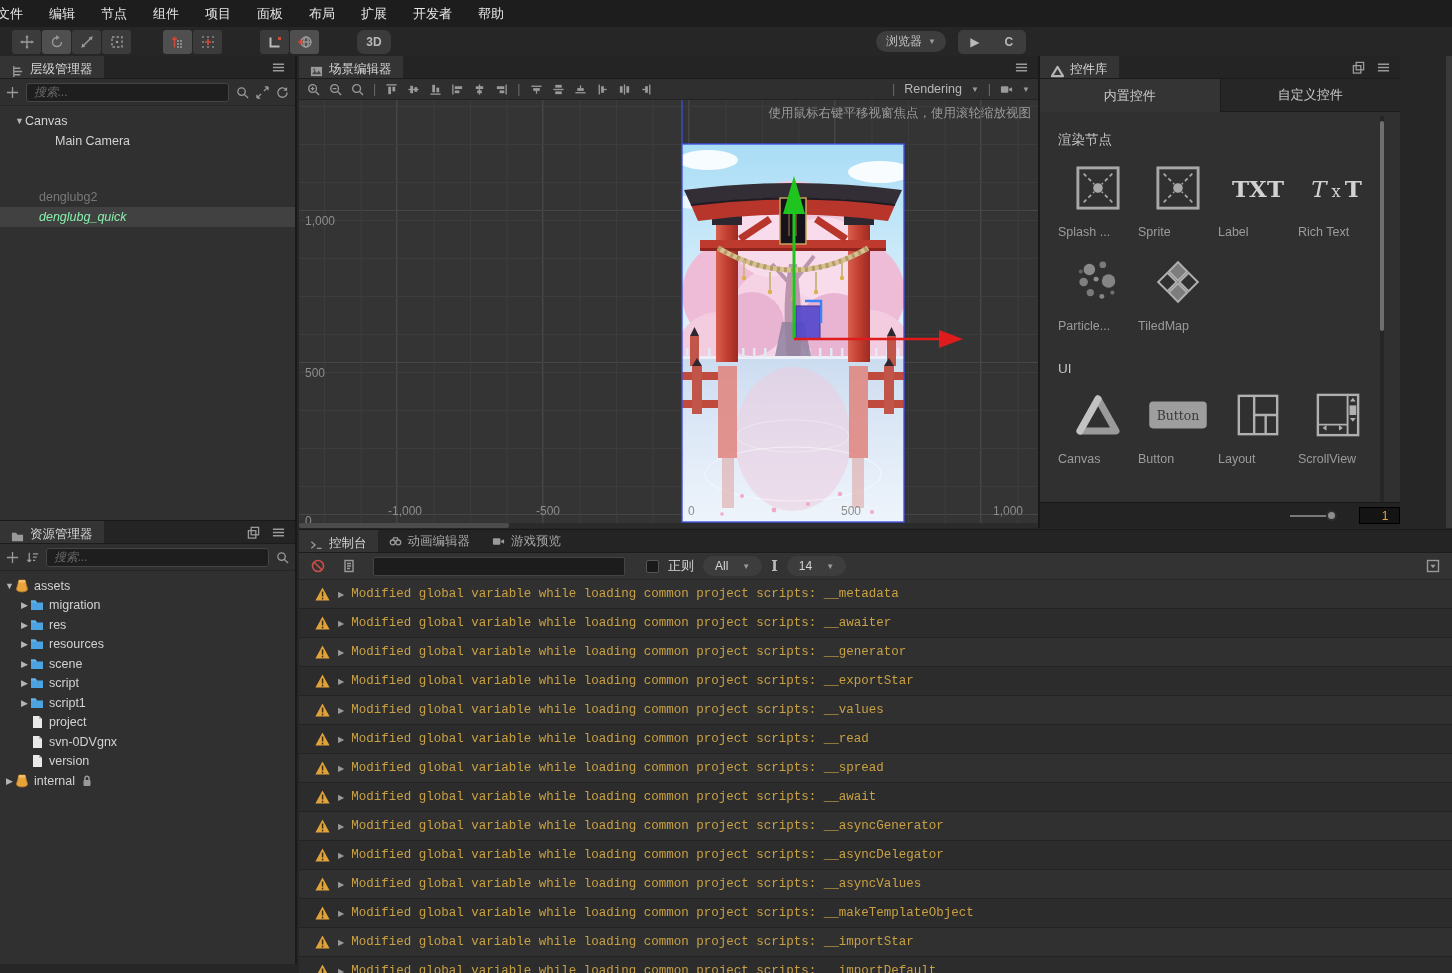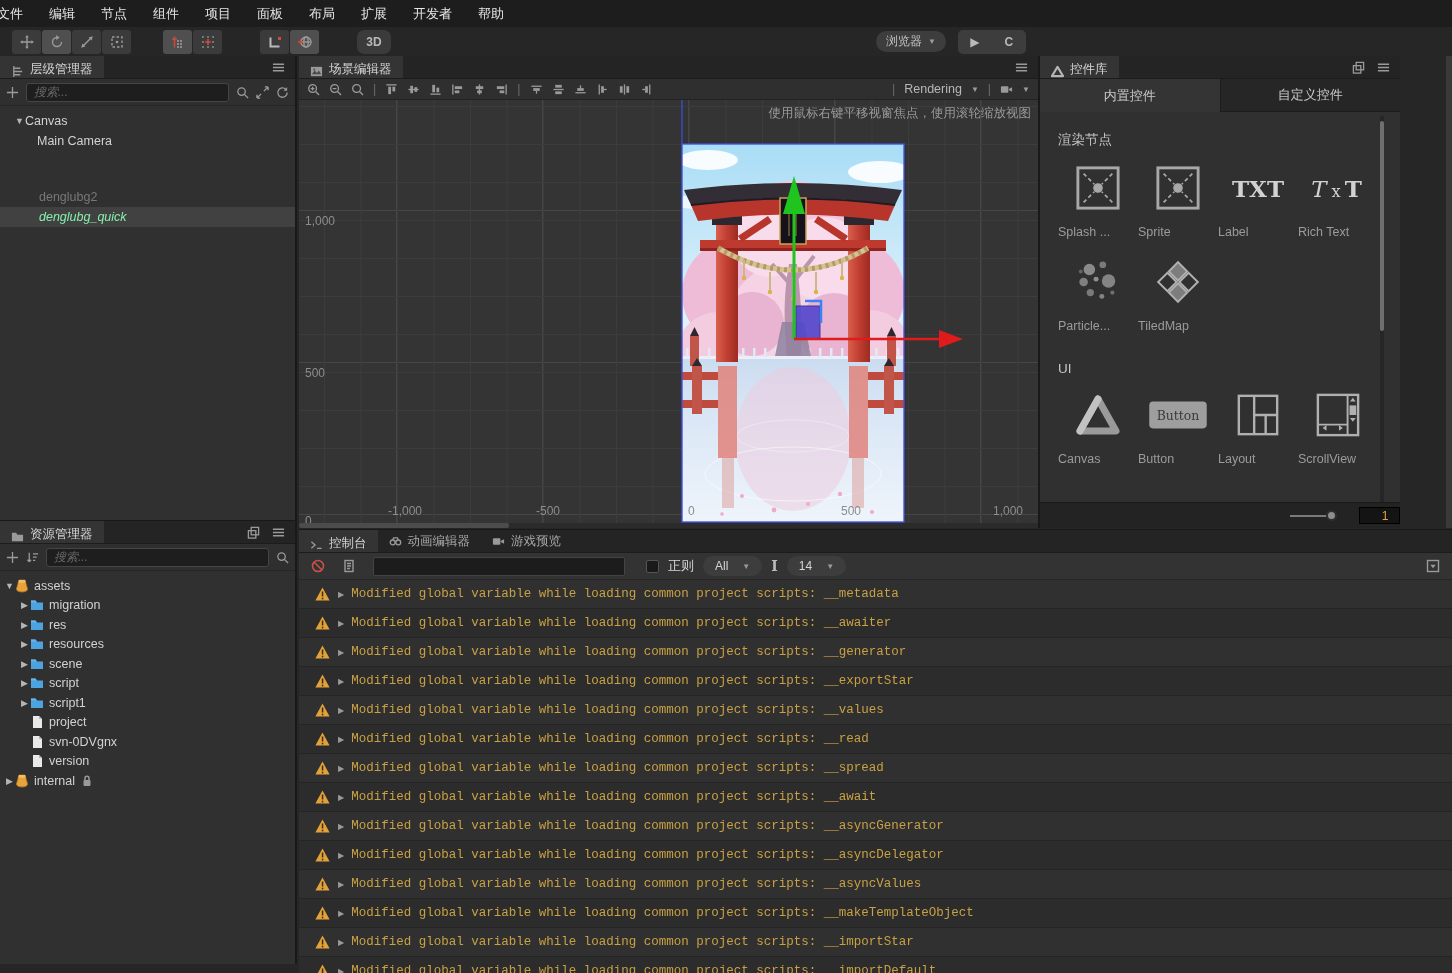--- a/index.html
+++ b/index.html
@@ -246,21 +246,21 @@
     <svg viewBox="0 0 14 14">
         <path class="s" d="M12 7a5 5 0 1 1-1.5-3.5"></path>
         <path class="f" d="M12 1v4h-4z"></path>
       </svg>
   </div>
   <div class="tree" id="hierarchy-tree">
       <div class="trow normal" style="padding-left: 14px;">
         <span class="arr">▼</span>
         <span>Canvas</span>
       </div>
-      <div class="trow normal" style="padding-left: 26px;">
+      <div class="trow normal" style="padding-left: 44px;">
         <span class="arr"></span>
         <span>Main Camera</span>
       </div>
       <div class="trow disabled" style="padding-left: 28px;">
         <span class="arr"></span>
         <span>denglubg2</span>
       </div>
       <div class="trow selected" style="padding-left: 28px;">
         <span class="arr"></span>
         <span>denglubg_quick</span>

